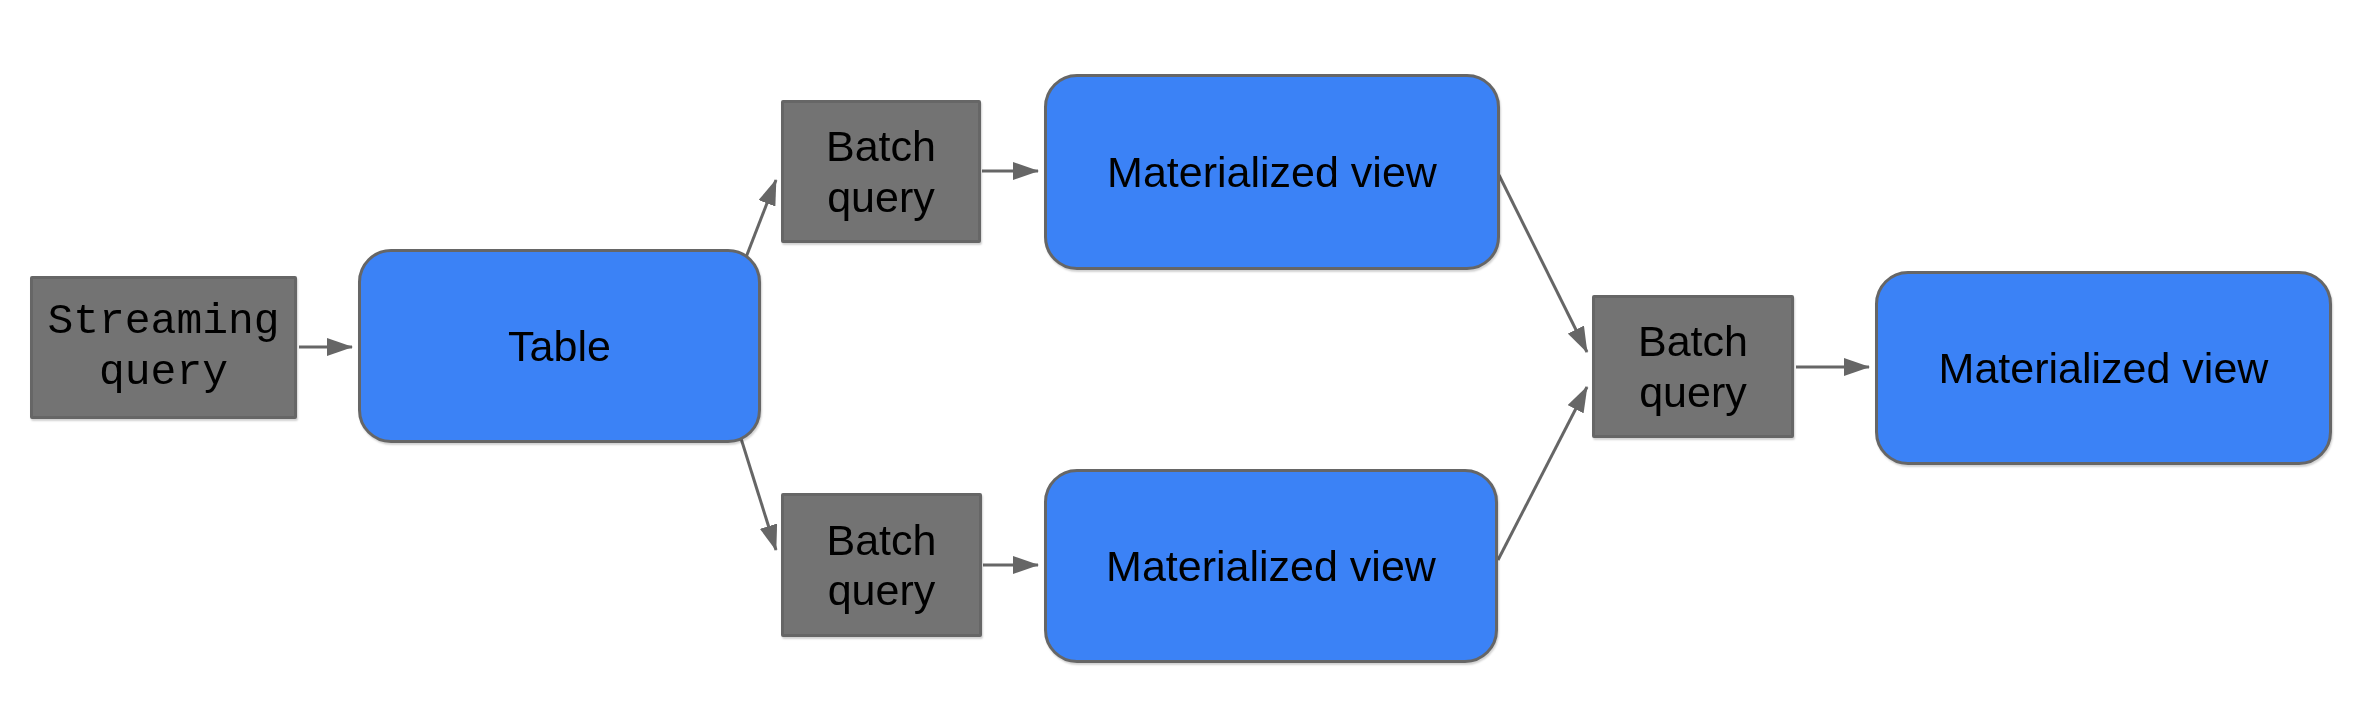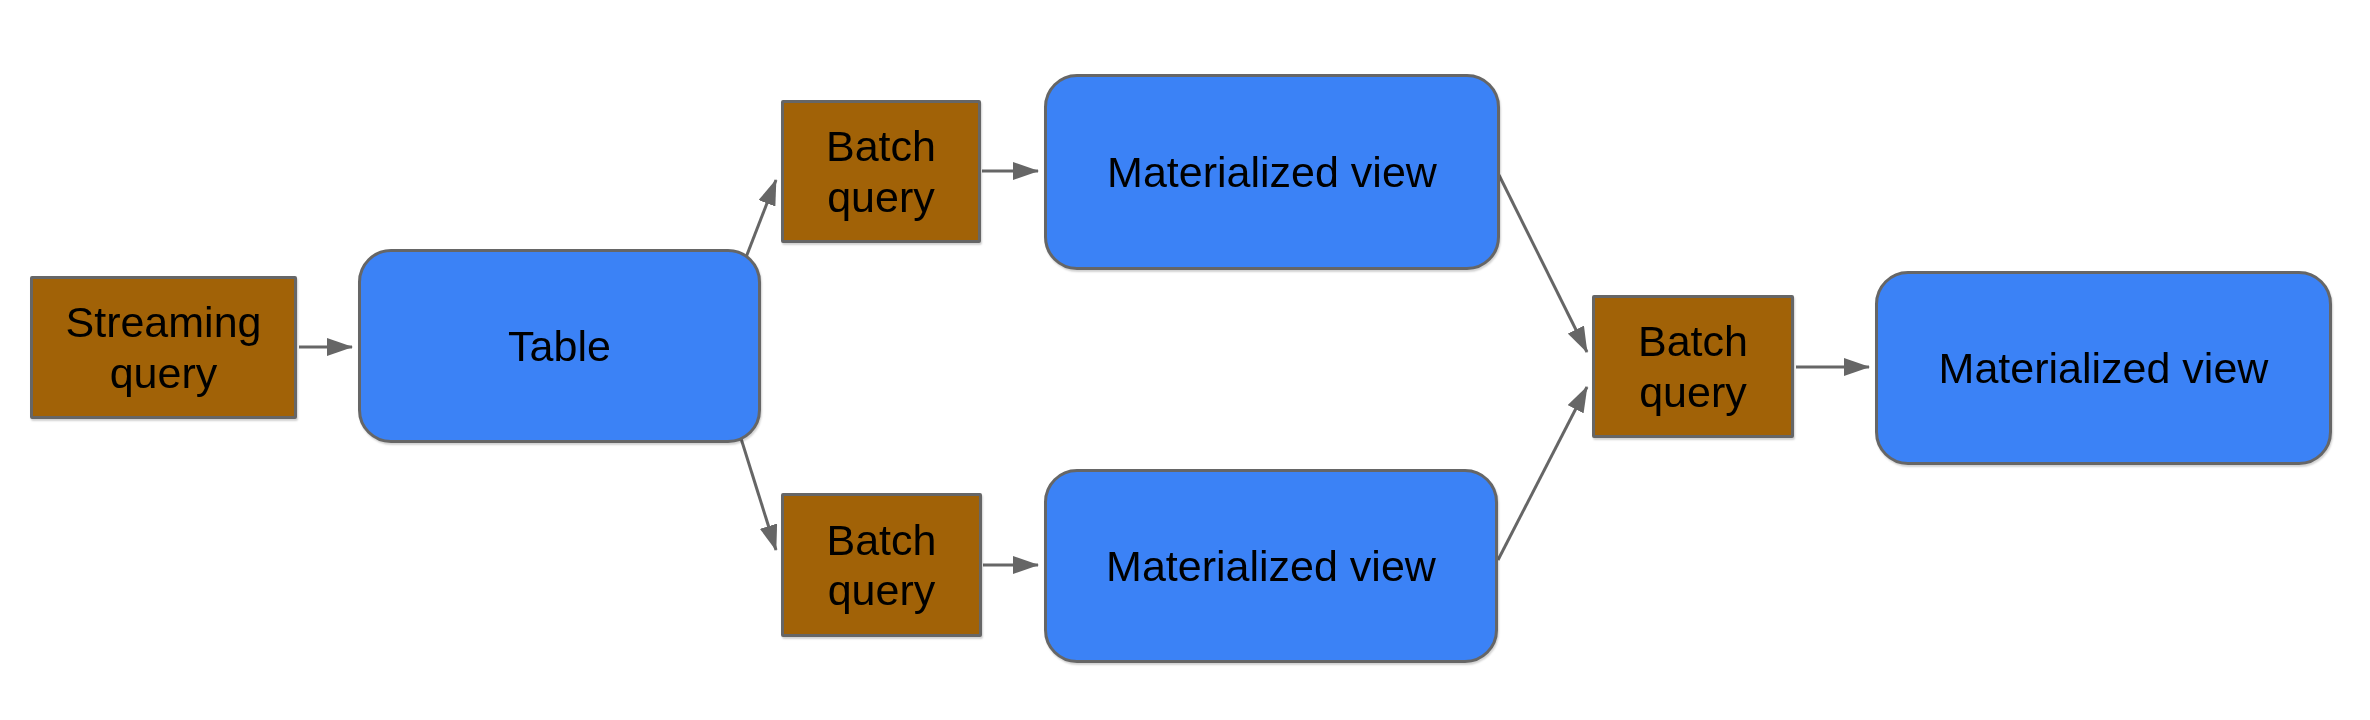--- a/index.html
+++ b/index.html
@@ -32,29 +32,29 @@
     text-align: center;
     color: #000000;
     font-size: 43px;
     line-height: 1.17;
     box-shadow: 1px 2px 2px rgba(0,0,0,0.18);
   }
   .node .label {
     white-space: pre-line;
   }
   .query {
-    background: #a16207;
+    background: #737373;
     border-radius: 2px;
   }
   .data {
     background: #3b82f6;
     border-radius: 33px;
   }
   
-  #n-streaming-query      { left: 30px;   top: 276px; width: 267px; height: 143px; }
+  #n-streaming-query      { left: 30px;   top: 276px; width: 267px; height: 143px; font-family: Liberation Mono, monospace; }
   #n-table                { left: 358px;  top: 249px; width: 403px; height: 194px; }
   #n-batch-query-top      { left: 781px;  top: 100px; width: 200px; height: 143px; }
   #n-mv-top               { left: 1044px; top: 74px;  width: 456px; height: 196px; }
   #n-batch-query-bottom   { left: 781px;  top: 493px; width: 201px; height: 144px; }
   #n-mv-bottom            { left: 1044px; top: 469px; width: 454px; height: 194px; }
   #n-batch-query-right    { left: 1592px; top: 295px; width: 202px; height: 143px; }
   #n-mv-right             { left: 1875px; top: 271px; width: 457px; height: 194px; }
 </style>
 </head>
 <body>

